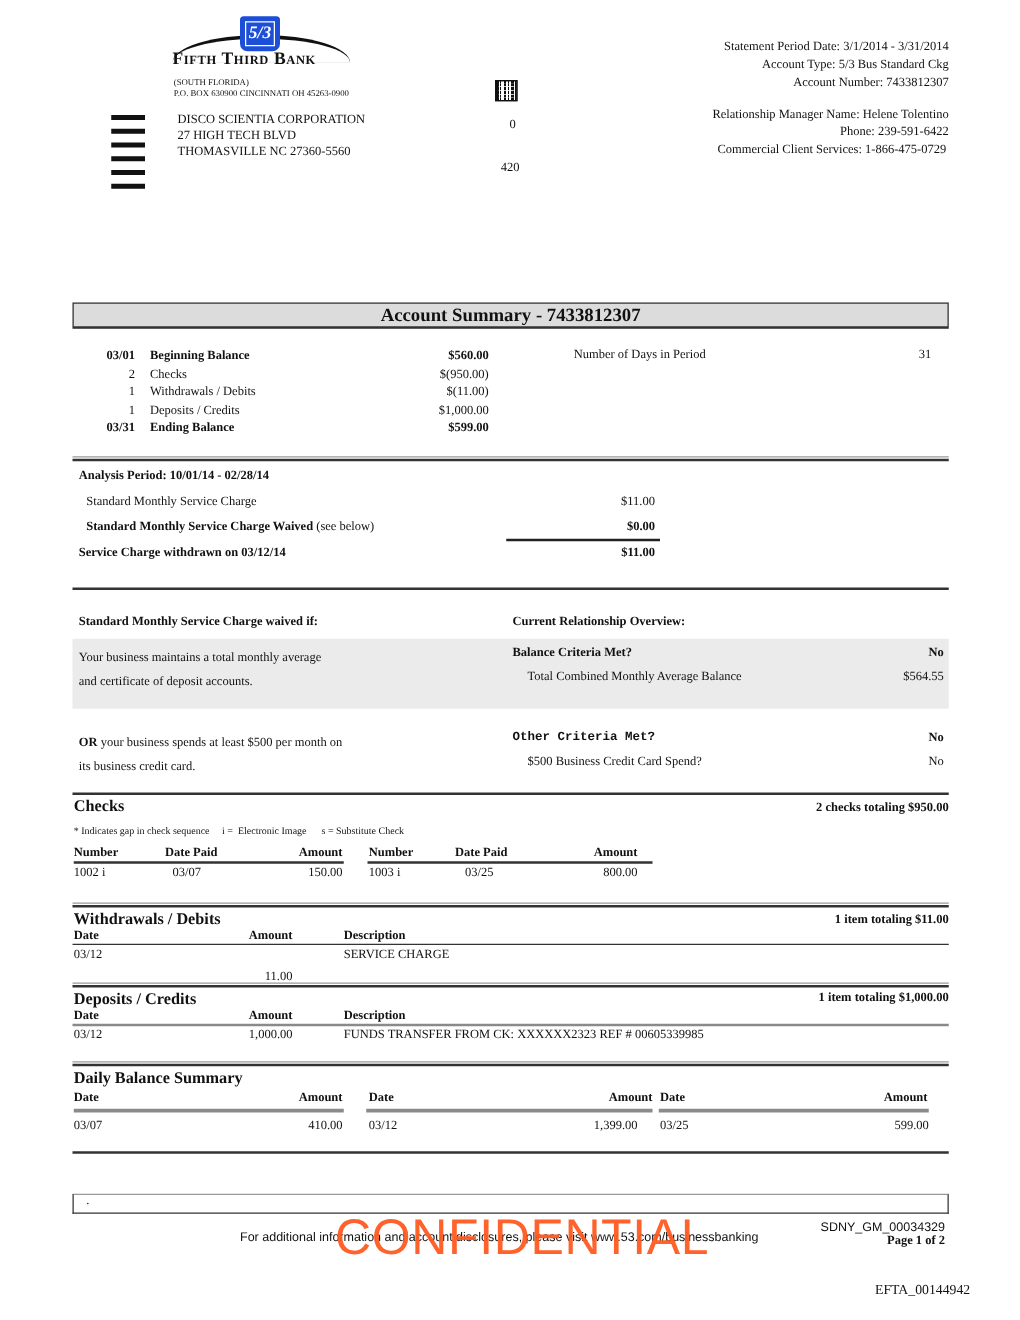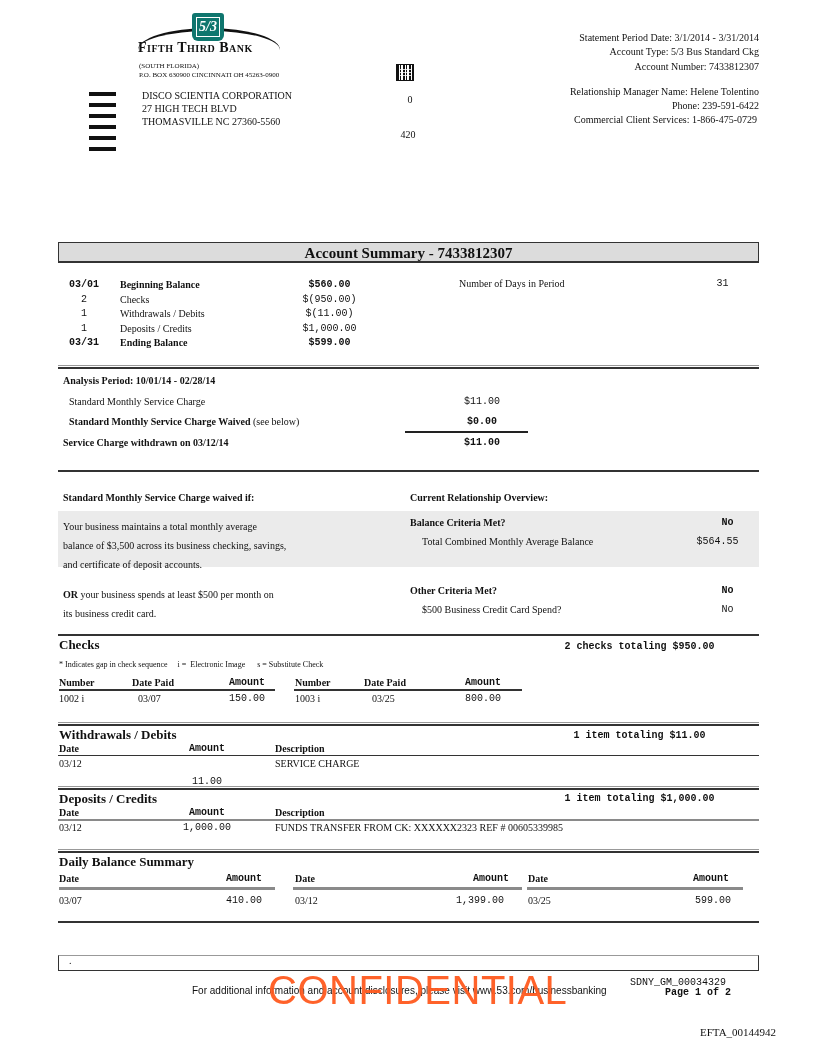--- a/index.html
+++ b/index.html
@@ -1,27 +1,27 @@
 <!DOCTYPE html>
 <html><head>
   <meta charset="utf-8">
   <style>
     * { box-sizing: border-box; margin: 0; padding: 0; }
     html, body { width: 816px; height: 1056px; background: #ffffff; }
     body { position: relative; font-family: "Liberation Serif", "DejaVu Serif", serif; color: #111; overflow: hidden; }
     .abs { position: absolute; }
     .sans { font-family: "Liberation Sans", "DejaVu Sans", sans-serif; }
     .b { font-weight: bold; }
-    .r { text-align: center; font-family: Liberation Mono, monospace; }
+    .r { text-align: right; }
     .sm { font-size: 10px; }
     .xs { font-size: 7px; }
 
     
     .logo-arc { position:absolute; left:138px; top:28px; width:142px; height:22px; border-top: 3px solid #111; border-radius: 50% 50% 0 0 / 100% 100% 0 0; }
-    .logo-box { position:absolute; left:192px; top:13px; width:32px; height:28px; background:#0f766e; border-radius: 3px 3px 6px 6px; color:#fff; font-weight:bold; font-size:14px; text-align:center; line-height:28px; font-family:"Liberation Serif", serif; font-style: italic; }
+    .logo-box { position:absolute; left:192px; top:13px; width:32px; height:28px; background:#1d4ed8; border-radius: 3px 3px 6px 6px; color:#fff; font-weight:bold; font-size:14px; text-align:center; line-height:28px; font-family:"Liberation Serif", serif; font-style: italic; }
     .logo-box .inner { display:inline-block; border:1px solid #fff; padding: 0 2px; line-height: 18px; margin-top:4px; }
     .bank-name { position:absolute; left:138px; top:40px; font-size:14px; font-weight:bold; letter-spacing:0.5px; font-variant: small-caps; font-family:"Liberation Serif", serif; }
     .bank-sub { position:absolute; left:139px; top:62px; font-size:7px; line-height:9px; }
 
     .qr { position:absolute; left:396px; top:64px; width:18px; height:17px;
           background:
             repeating-linear-gradient(90deg, #111 0 2px, #fff 2px 3px, #111 3px 4px, #fff 4px 6px),
             #111;
           background-blend-mode: normal; border:1px solid #111; }
     .qr::after { content:""; position:absolute; inset:2px; background: repeating-linear-gradient(0deg, transparent 0 2px, rgba(255,255,255,0.8) 2px 3px); }
@@ -130,33 +130,32 @@
 <div class="abs sm b" style="left:63px; top:437px;">Service Charge withdrawn on 03/12/14</div>
 <div class="abs sm b r" style="left:440px; top:437px; width:84px;">$11.00</div>
 
 <div class="rule thick" style="top:470px;"></div>
 <div class="abs sm b" style="left:63px; top:492px;">Standard Monthly Service Charge waived if:</div>
 <div class="abs sm b" style="left:410px; top:492px;">Current Relationship Overview:</div>
 
 <div class="shade" style="left:58px; top:511px; width:701px; height:56px;"></div>
 <div class="abs sm" style="left:63px; top:517px; line-height:19px;">
   <div>Your business maintains a total monthly average</div>
-  <div>balance of $3,500 across its business checking, savings,</div>
   <div>and certificate of deposit accounts.</div>
 </div>
 <div class="abs sm b" style="left:410px; top:517px;">Balance Criteria Met?</div>
 <div class="abs sm b r" style="left:700px; top:517px; width:55px;">No</div>
 <div class="abs sm" style="left:422px; top:536px;">Total Combined Monthly Average Balance</div>
 <div class="abs sm r" style="left:680px; top:536px; width:75px;">$564.55</div>
 
 <div class="abs sm" style="left:63px; top:585px; line-height:19px;">
   <div><span class="b">OR</span> <span>your business spends at least $500 per month on</span></div>
   <div>its business credit card.</div>
 </div>
-<div class="abs sm b" style="left:410px; top:585px;">Other Criteria Met?</div>
+<div class="abs sm b" style="left:410px; top:585px;font-family:Liberation Mono, monospace;">Other Criteria Met?</div>
 <div class="abs sm b r" style="left:700px; top:585px; width:55px;">No</div>
 <div class="abs sm" style="left:422px; top:604px;">$500 Business Credit Card Spend?</div>
 <div class="abs sm r" style="left:700px; top:604px; width:55px;">No</div>
 
 <div class="rule thick" style="top:634px;"></div>
 <div class="abs b" style="left:59px; top:637px; font-size:13px;">Checks</div>
 <div class="abs sm b r" style="left:520px; top:641px; width:239px;">2 checks totaling $950.00</div>
 <div class="abs xs" style="left:59px; top:660px; white-space:pre; font-size:8px;">* Indicates gap in check sequence     i =  Electronic Image      s = Substitute Check</div>
 
 <div class="abs sm b" style="left:59px; top:677px;">Number</div>

